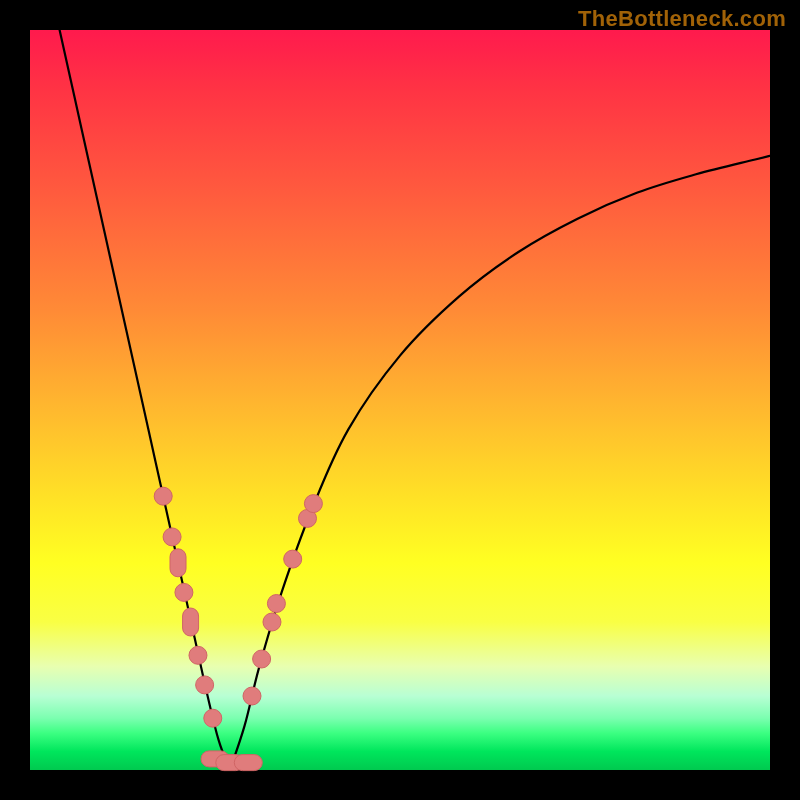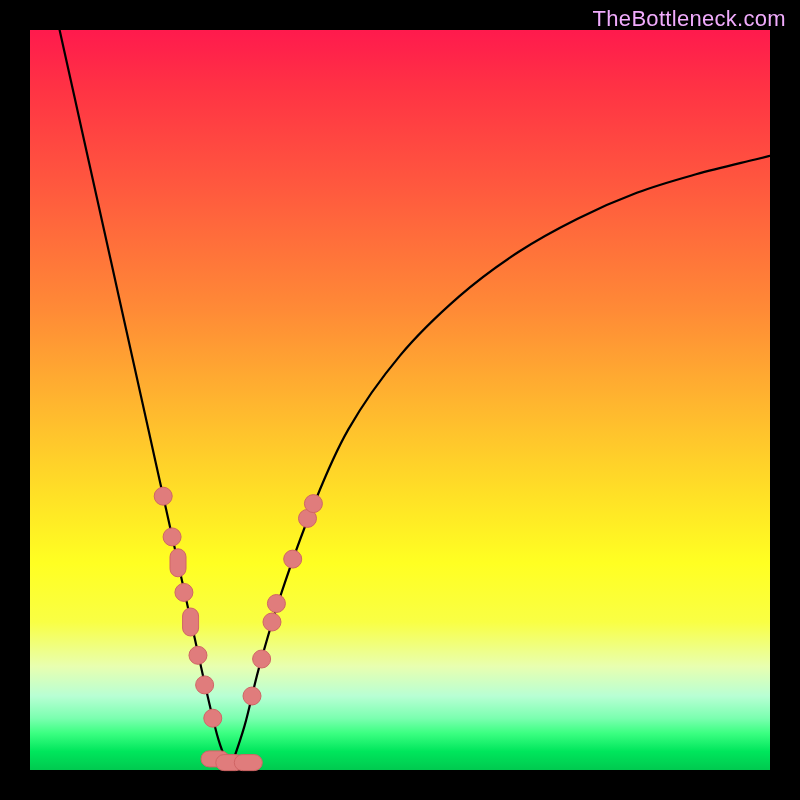--- a/index.html
+++ b/index.html
@@ -38,23 +38,23 @@
       #7bffb0 93%,
       #3cff82 95%,
       #00e65c 97.5%,
       #00c94f 100%
     );
   }
   .watermark {
     position: absolute;
     top: 6px;
     right: 14px;
-    color: #f0abfc;
+    color: #a16207;
     font-size: 22px;
-    font-weight: 400;
+    font-weight: 700;
     letter-spacing: 0.3px;
     user-select: none;
   }
   svg.overlay {
     position: absolute;
     left: 0;
     top: 0;
     width: 740px;
     height: 740px;
     overflow: visible;

